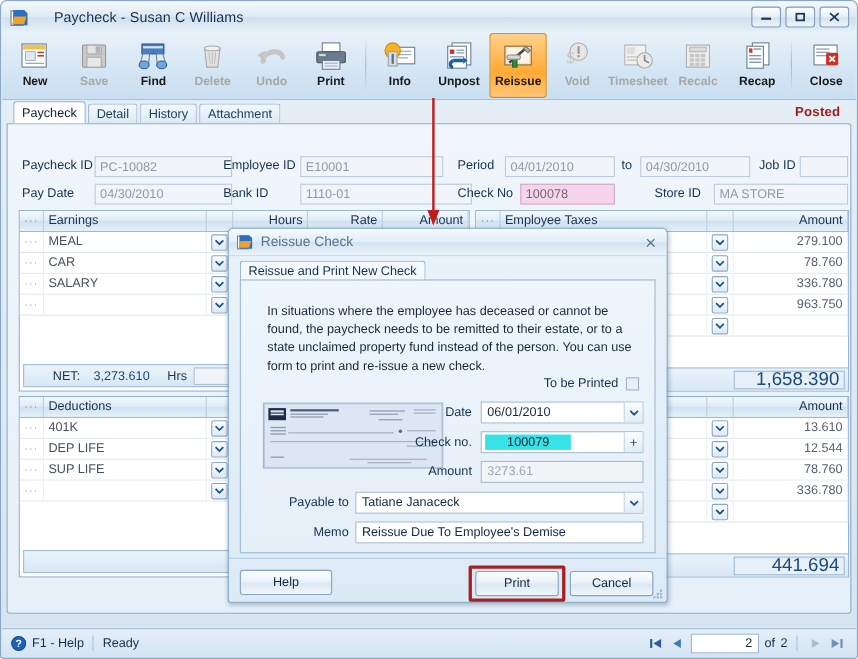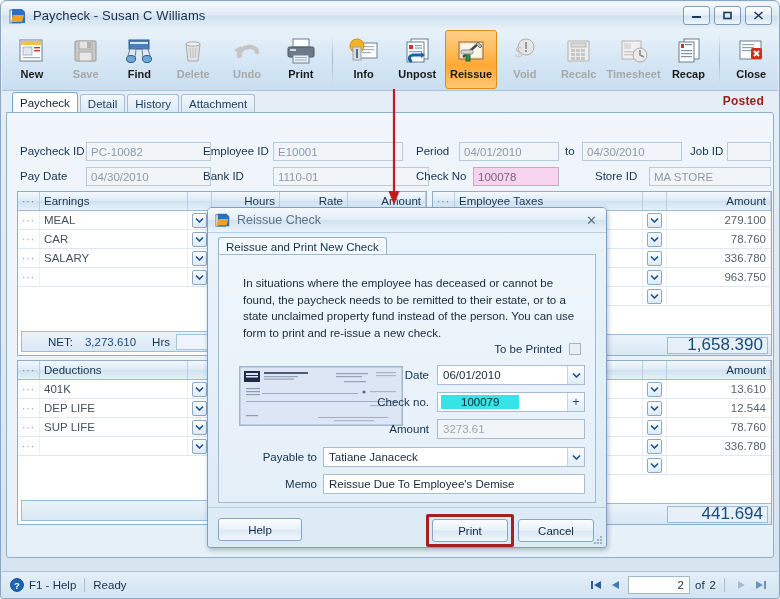--- a/index.html
+++ b/index.html
@@ -19,21 +19,21 @@
     background: linear-gradient(to bottom, #e8f0f8 0%, #d6e4f0 100%);
     border: 1px solid #8ba7c4;
     border-radius: 6px 6px 3px 3px;
   }
 
   
   #titlebar {
     position: absolute; left: 1px; top: 1px; right: 1px; height: 27px;
     background: linear-gradient(to bottom, #f4f8fc 0%, #dfeaf4 48%, #cfe0ee 52%, #e6f0f8 100%);
     border-radius: 5px 5px 0 0;
-    display: flex; align-items: center;
+    display: flex; align-items: center; gap: 16px;
   }
   #title-icon {
     width: 18px; height: 18px; margin-left: 7px; margin-right: 6px;
     position: relative; flex: none;
   }
   .folder-ico { width: 18px; height: 18px; display: block; }
   #title-text {
     font-size: 13px; color: #15314e; font-weight: normal;
     letter-spacing: .1px; white-space: nowrap;
   }
@@ -495,20 +495,34 @@
     <div class="tbtn disabled">
       <span class="ico">
         <svg width="32" height="28" viewBox="0 0 32 28">
           <circle cx="17" cy="10" r="8" fill="#e6e6e6" stroke="#b0b0b0"></circle>
           <rect x="16" y="5" width="2" height="7" fill="#9a9a9a"></rect>
           <rect x="16" y="13" width="2" height="2" fill="#9a9a9a"></rect>
           <text x="6" y="20" font-size="15" fill="#c3c3c3" font-family="Liberation Serif, serif">$</text>
         </svg>
       </span>
       <span class="lbl">Void</span>
+    </div>
+
+    <div class="tbtn disabled">
+      <span class="ico">
+        <svg width="32" height="28" viewBox="0 0 32 28">
+          <rect x="4" y="4" width="19" height="18" fill="#f0f0f0" stroke="#b3b3b3"></rect>
+          <rect x="6" y="6" width="7" height="6" fill="#dcdcdc"></rect>
+          <rect x="6" y="14" width="14" height="1.4" fill="#cacaca"></rect>
+          <rect x="6" y="17" width="14" height="1.4" fill="#cacaca"></rect>
+          <circle cx="22" cy="18" r="7" fill="#eaeaea" stroke="#ababab"></circle>
+          <path d="M22 13 L22 18 L26 20" stroke="#8c8c8c" stroke-width="1.6" fill="none"></path>
+        </svg>
+      </span>
+      <span class="lbl">Timesheet</span>
     </div>
 
     <div class="tbtn disabled">
       <span class="ico">
         <svg width="32" height="28" viewBox="0 0 32 28">
           <path d="M5 4 L26 4 L26 24 L5 24 Z" fill="#ededed" stroke="#b3b3b3"></path>
           <rect x="8" y="6" width="15" height="4" fill="#dcdcdc" stroke="#b9b9b9"></rect>
           <g fill="#c7c7c7">
             <rect x="8" y="12" width="4" height="3"></rect>
               <rect x="13" y="12" width="4" height="3"></rect>
@@ -516,34 +530,20 @@
             <rect x="8" y="16" width="4" height="3"></rect>
               <rect x="13" y="16" width="4" height="3"></rect>
               <rect x="18" y="16" width="4" height="3"></rect>
             <rect x="8" y="20" width="4" height="3"></rect>
               <rect x="13" y="20" width="4" height="3"></rect>
               <rect x="18" y="20" width="4" height="3"></rect>
           </g>
         </svg>
       </span>
       <span class="lbl">Recalc</span>
-    </div>
-
-    <div class="tbtn disabled">
-      <span class="ico">
-        <svg width="32" height="28" viewBox="0 0 32 28">
-          <rect x="4" y="4" width="19" height="18" fill="#f0f0f0" stroke="#b3b3b3"></rect>
-          <rect x="6" y="6" width="7" height="6" fill="#dcdcdc"></rect>
-          <rect x="6" y="14" width="14" height="1.4" fill="#cacaca"></rect>
-          <rect x="6" y="17" width="14" height="1.4" fill="#cacaca"></rect>
-          <circle cx="22" cy="18" r="7" fill="#eaeaea" stroke="#ababab"></circle>
-          <path d="M22 13 L22 18 L26 20" stroke="#8c8c8c" stroke-width="1.6" fill="none"></path>
-        </svg>
-      </span>
-      <span class="lbl">Timesheet</span>
     </div>
 
     <div class="tbtn">
       <span class="ico">
         <svg width="32" height="28" viewBox="0 0 32 28">
           <rect x="12" y="2" width="15" height="20" fill="#fff" stroke="#6d7f90"></rect>
           <rect x="7" y="5" width="15" height="20" fill="#fbfdfe" stroke="#6d7f90"></rect>
           <rect x="9" y="7" width="3" height="4" fill="#c0392b"></rect>
           <rect x="13" y="7" width="7" height="1.2" fill="#7f93a6"></rect>
           <rect x="9" y="13" width="11" height="1.2" fill="#7f93a6"></rect>

